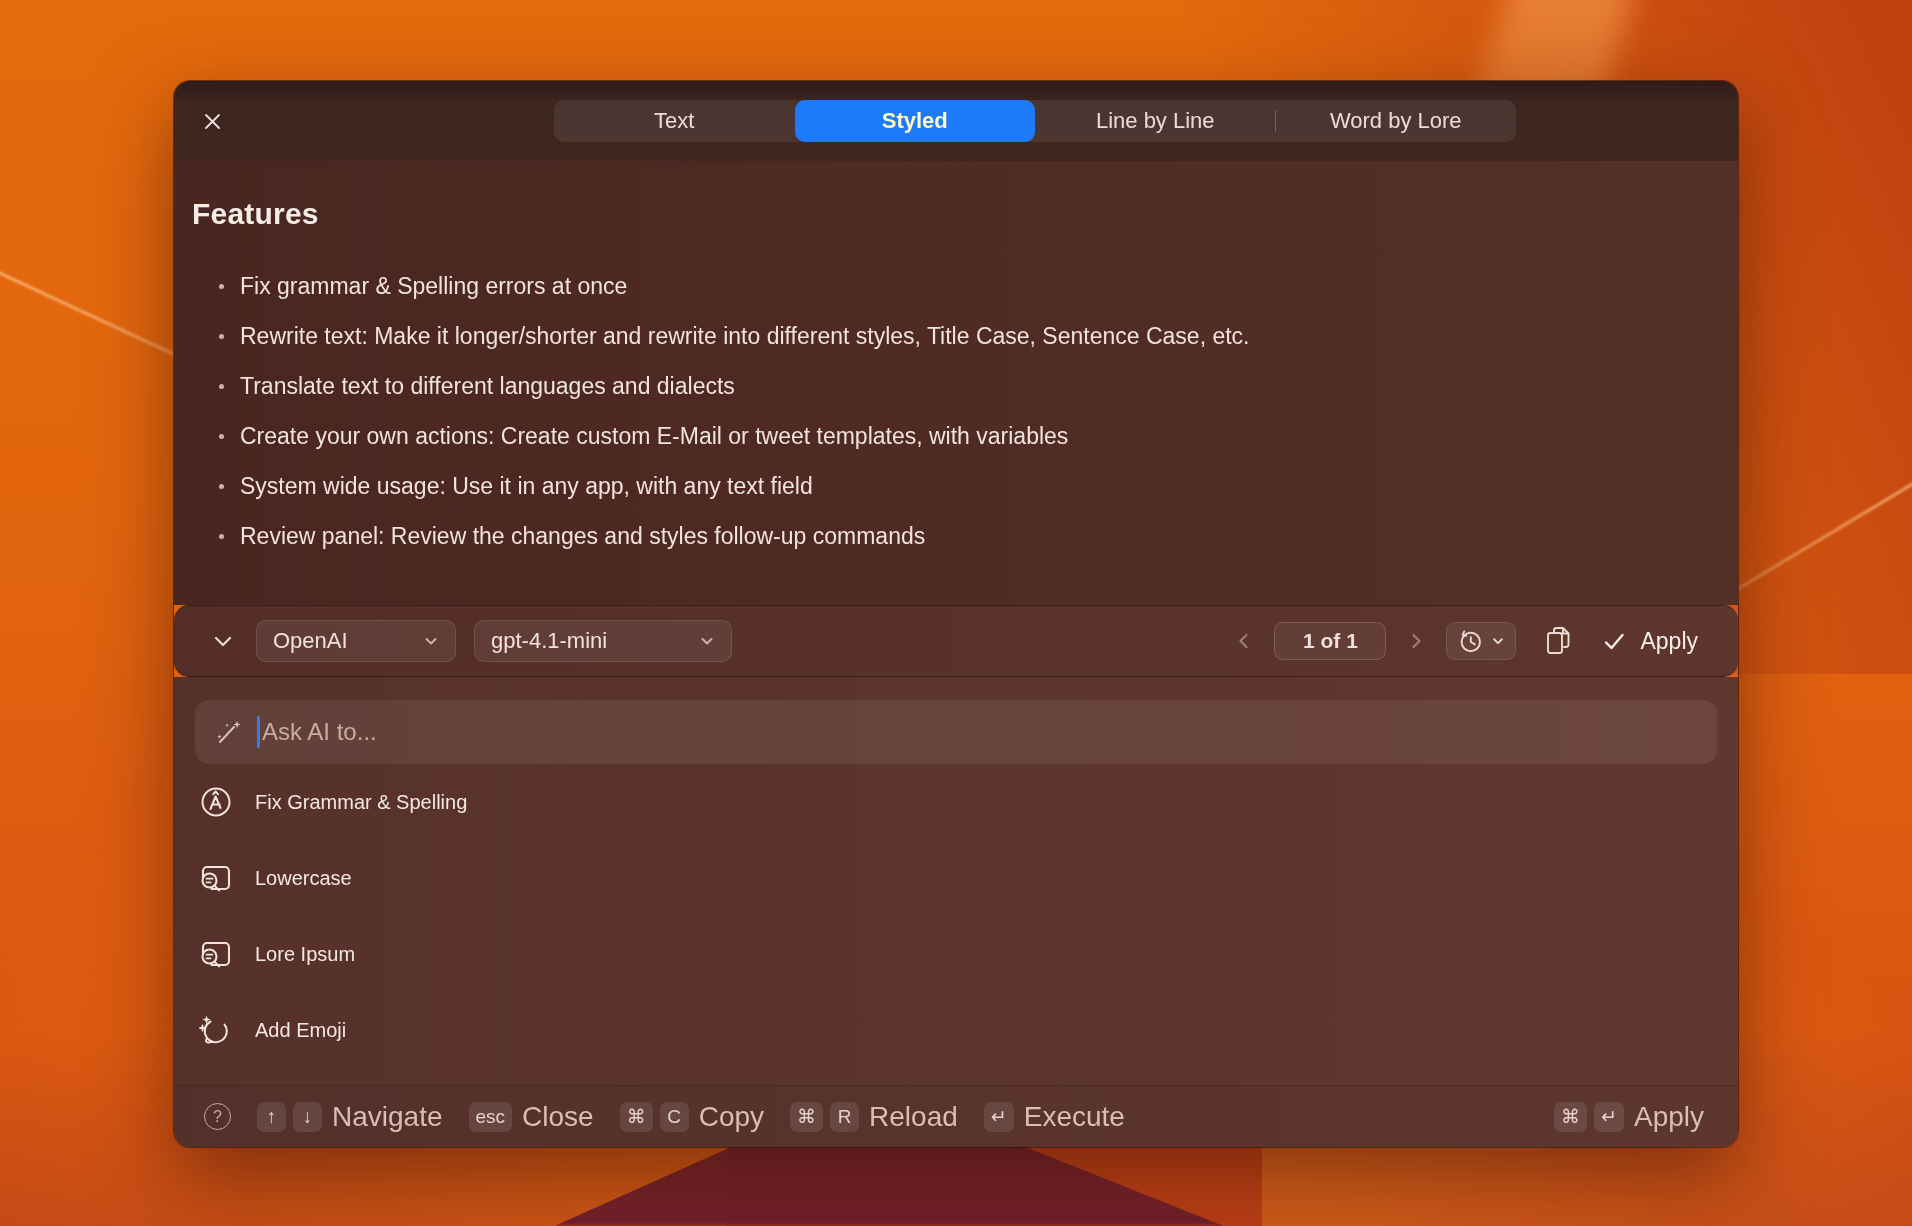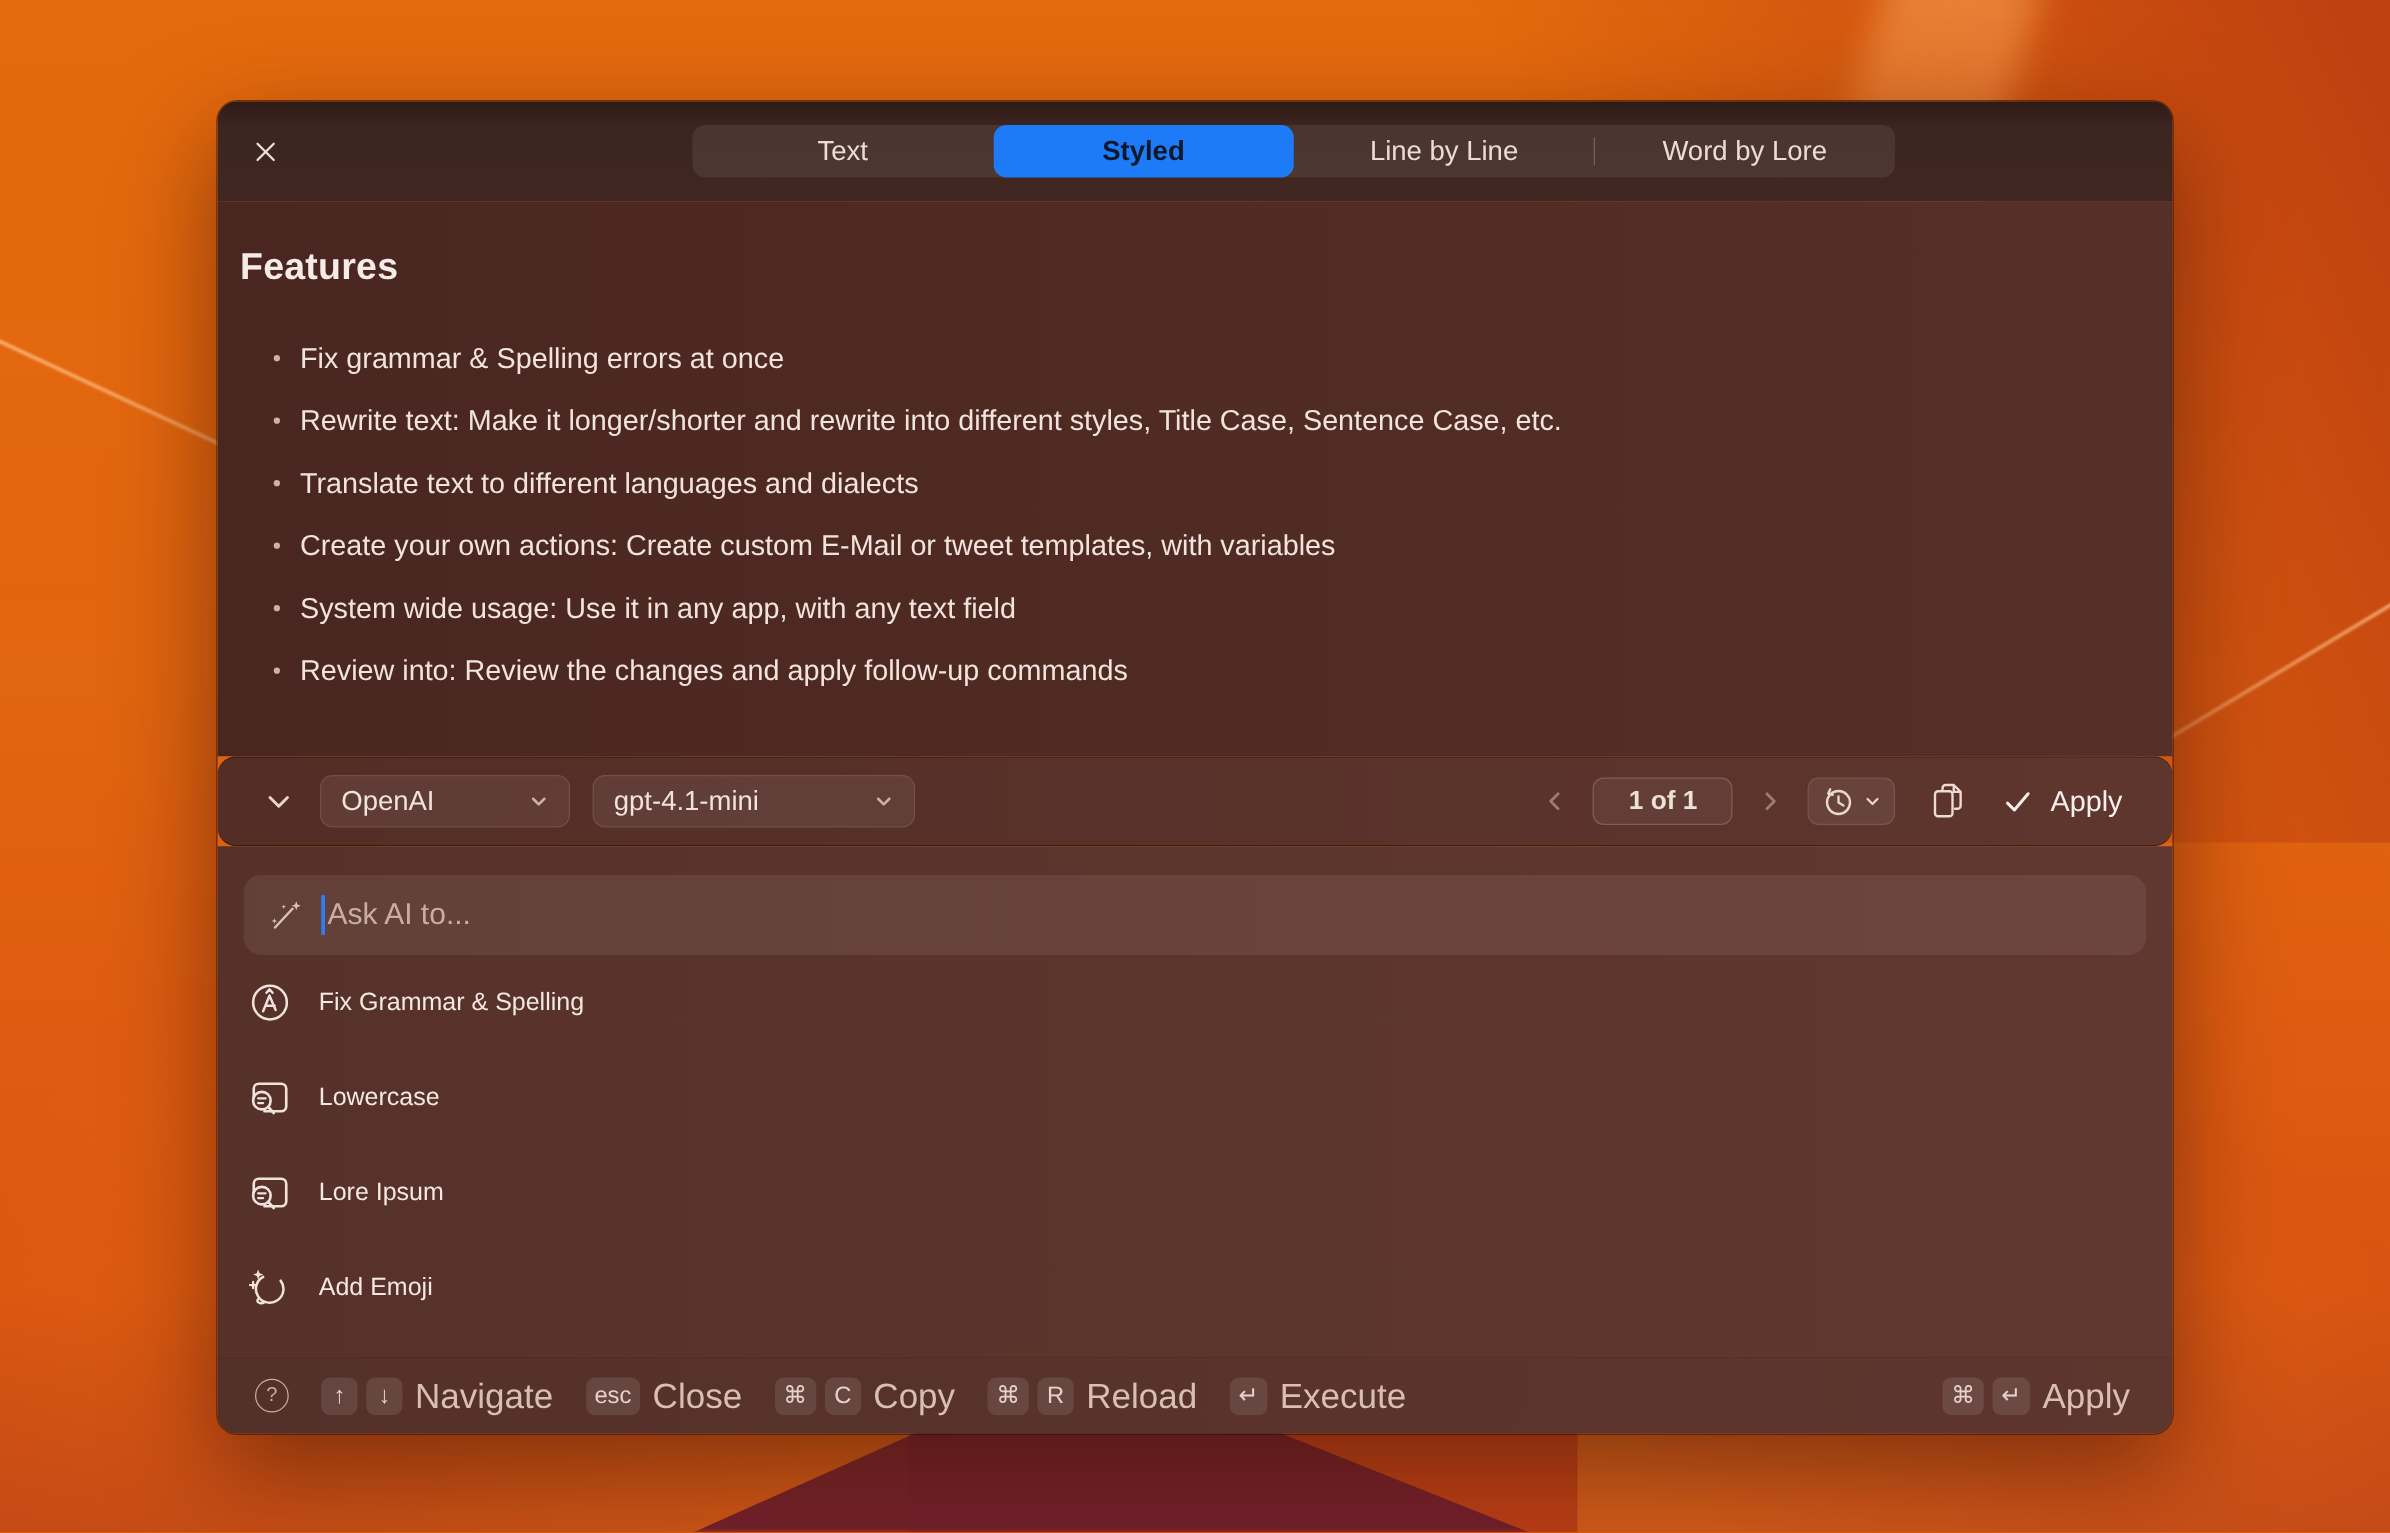--- a/index.html
+++ b/index.html
@@ -38,21 +38,21 @@
 
   
   .titlebar { position:relative; height:80px; flex:0 0 80px;
     background:linear-gradient(180deg,#2f1b16 0%,#3d2520 26%,#402721 100%); }
   .close-x { position:absolute; left:24px; top:26px; width:28px; height:28px;
     display:flex; align-items:center; justify-content:center; color:#efe2dc; cursor:default; }
   .segmented { position:absolute; left:380px; top:19px; width:962px; height:42px;
     background:rgba(255,255,255,.075); border-radius:10px; display:flex; align-items:stretch; }
   .segment { flex:1 1 0; display:flex; align-items:center; justify-content:center;
     font-size:22px; color:#eddcd5; border-radius:10px; position:relative; }
-  .segment.active { background:#1d7bf7; color:#0f172a; font-weight:600;text-align:center; }
+  .segment.active { background:#1d7bf7; color:#fef9c3; font-weight:600;text-align:center; }
   .segment .divider { position:absolute; left:-1px; top:10px; bottom:10px; width:1px;
     background:rgba(255,255,255,.22); }
 
   
   .content { flex:0 0 444px; background:linear-gradient(90deg,#4a2620 0%,#553028 100%);
     padding:36px 40px 0 18px; }
   .content h1 { font-size:30px; font-weight:700; color:#f6ece7; letter-spacing:.2px; }
   .feature-list { list-style:none; margin-top:30px; }
   .feature-list li { position:relative; padding-left:48px; height:50px; line-height:50px;
     font-size:23px; color:#f1e3dd; white-space:nowrap; }
@@ -152,21 +152,21 @@
   </div>
 
   <div class="content">
     <h1>Features</h1>
     <ul class="feature-list">
       <li>Fix grammar &amp; Spelling errors at once</li>
       <li>Rewrite text: Make it longer/shorter and rewrite into different styles, Title Case, Sentence Case, etc.</li>
       <li>Translate text to different languages and dialects</li>
       <li>Create your own actions: Create custom E-Mail or tweet templates, with variables</li>
       <li>System wide usage: Use it in any app, with any text field</li>
-      <li>Review into: Review the changes and apply follow-up commands</li>
+      <li>Review panel: Review the changes and styles follow-up commands</li>
     </ul>
   </div>
 
   <div class="toolbar">
     <div class="tb-collapse">
       <svg width="26" height="26" viewBox="0 0 26 26">
         <path d="M6 10 l7 7 7-7" stroke="currentColor" stroke-width="2.3" fill="none" stroke-linecap="round" stroke-linejoin="round"></path>
       </svg>
     </div>
     <div class="pill provider">

